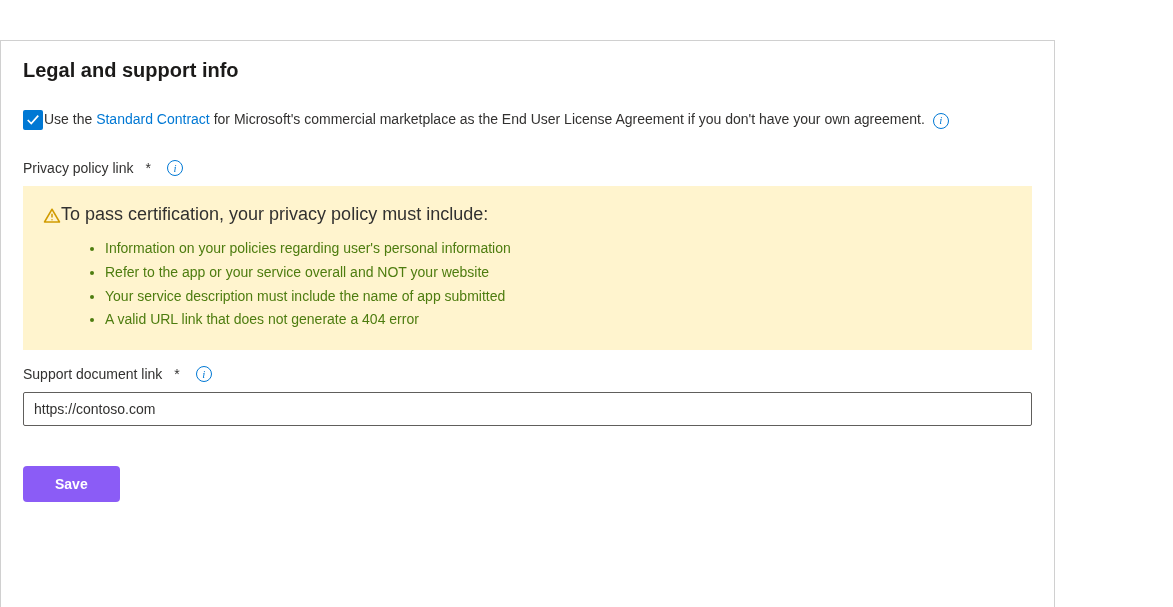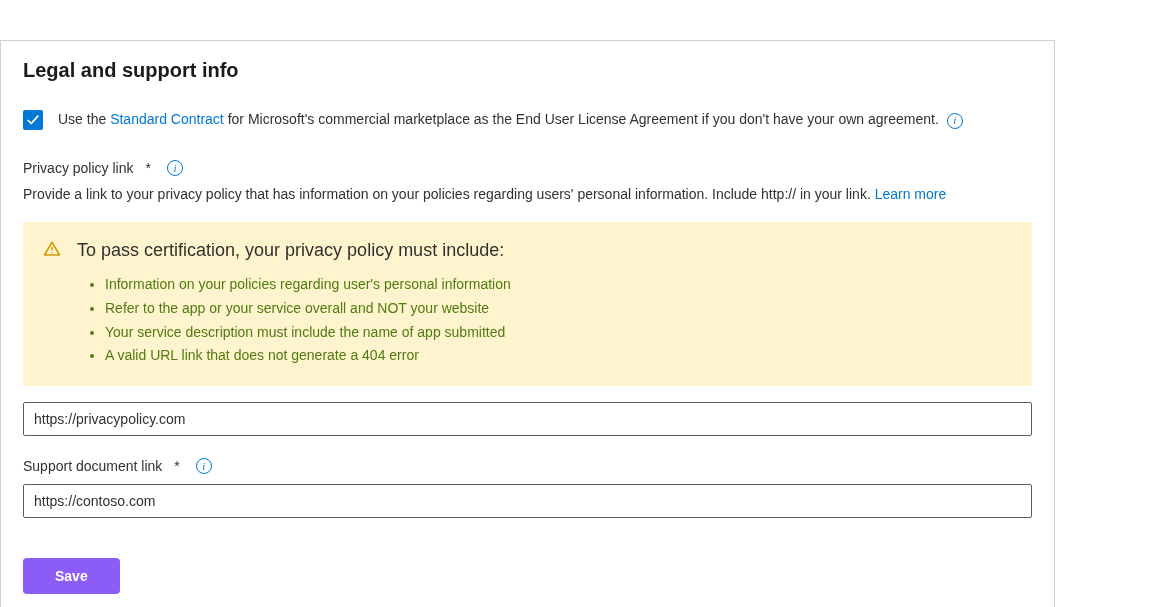--- a/index.html
+++ b/index.html
@@ -23,21 +23,21 @@
     }
     .page-title {
       font-size: 20px;
       font-weight: 600;
       color: #1b1a19;
       margin-bottom: 28px;
     }
     .checkbox-row {
       display: flex;
       align-items: center;
-      gap: 15px;
+      gap: 1px;
       margin-bottom: 30px;
     }
     .checkbox {
       width: 20px;
       height: 20px;
       background: #0078d4;
       border-radius: 2px;
       display: flex;
       align-items: center;
       justify-content: center;
@@ -90,22 +90,21 @@
       color: #323130;
       margin-bottom: 20px;
     }
     .warning-box {
       background: #fff4ce;
       padding: 18px 20px 18px 20px;
       margin-bottom: 16px;
     }
     .warning-header {
       display: flex;
-      align-items: flex-start;
-      gap: 16px;
+      align-items: flex-end;
       margin-bottom: 12px;
     }
     .warning-icon {
       width: 18px;
       height: 18px;
       flex-shrink: 0;
     }
     .warning-title {
       font-size: 18px;
       font-weight: 400;
@@ -161,42 +160,38 @@
       <span class="info-icon">i</span>
     </div>
   </div>
 
   <div class="field-label">
     <span>Privacy policy link</span>
       <span class="required">*</span>
     <span class="info-icon">i</span>
   </div>
 
-  <div class="field-description">
-    <span>Provide a link to your privacy policy that has information on your policies regarding users' personal information. Include http:// in your link. </span><a class="link">Learn more</a>
-  </div>
 
   <div class="warning-box">
     <div class="warning-header">
       <svg class="warning-icon" viewBox="0 0 24 24">
         <path fill="none" stroke="#d19b00" stroke-width="2" stroke-linejoin="round" d="M12 3 L22 20 L2 20 Z"></path>
         <line x1="12" y1="9" x2="12" y2="14" stroke="#d19b00" stroke-width="2"></line>
         <circle cx="12" cy="17" r="1" fill="#d19b00"></circle>
       </svg>
       <div class="warning-title">To pass certification, your privacy policy must include:</div>
     </div>
     <ul class="warning-list">
       <li>Information on your policies regarding user's personal information</li>
       <li>Refer to the app or your service overall and NOT your website</li>
       <li>Your service description must include the name of app submitted</li>
       <li>A valid URL link that does not generate a 404 error</li>
     </ul>
   </div>
 
-  <input type="text" class="text-input" value="https://privacypolicy.com" style="">
 
   <div class="field-label">
     <span>Support document link</span>
       <span class="required">*</span>
     <span class="info-icon">i</span>
   </div>
 
   <input type="text" class="text-input" value="https://contoso.com" style="">
 
   <button class="save-button">Save</button>

